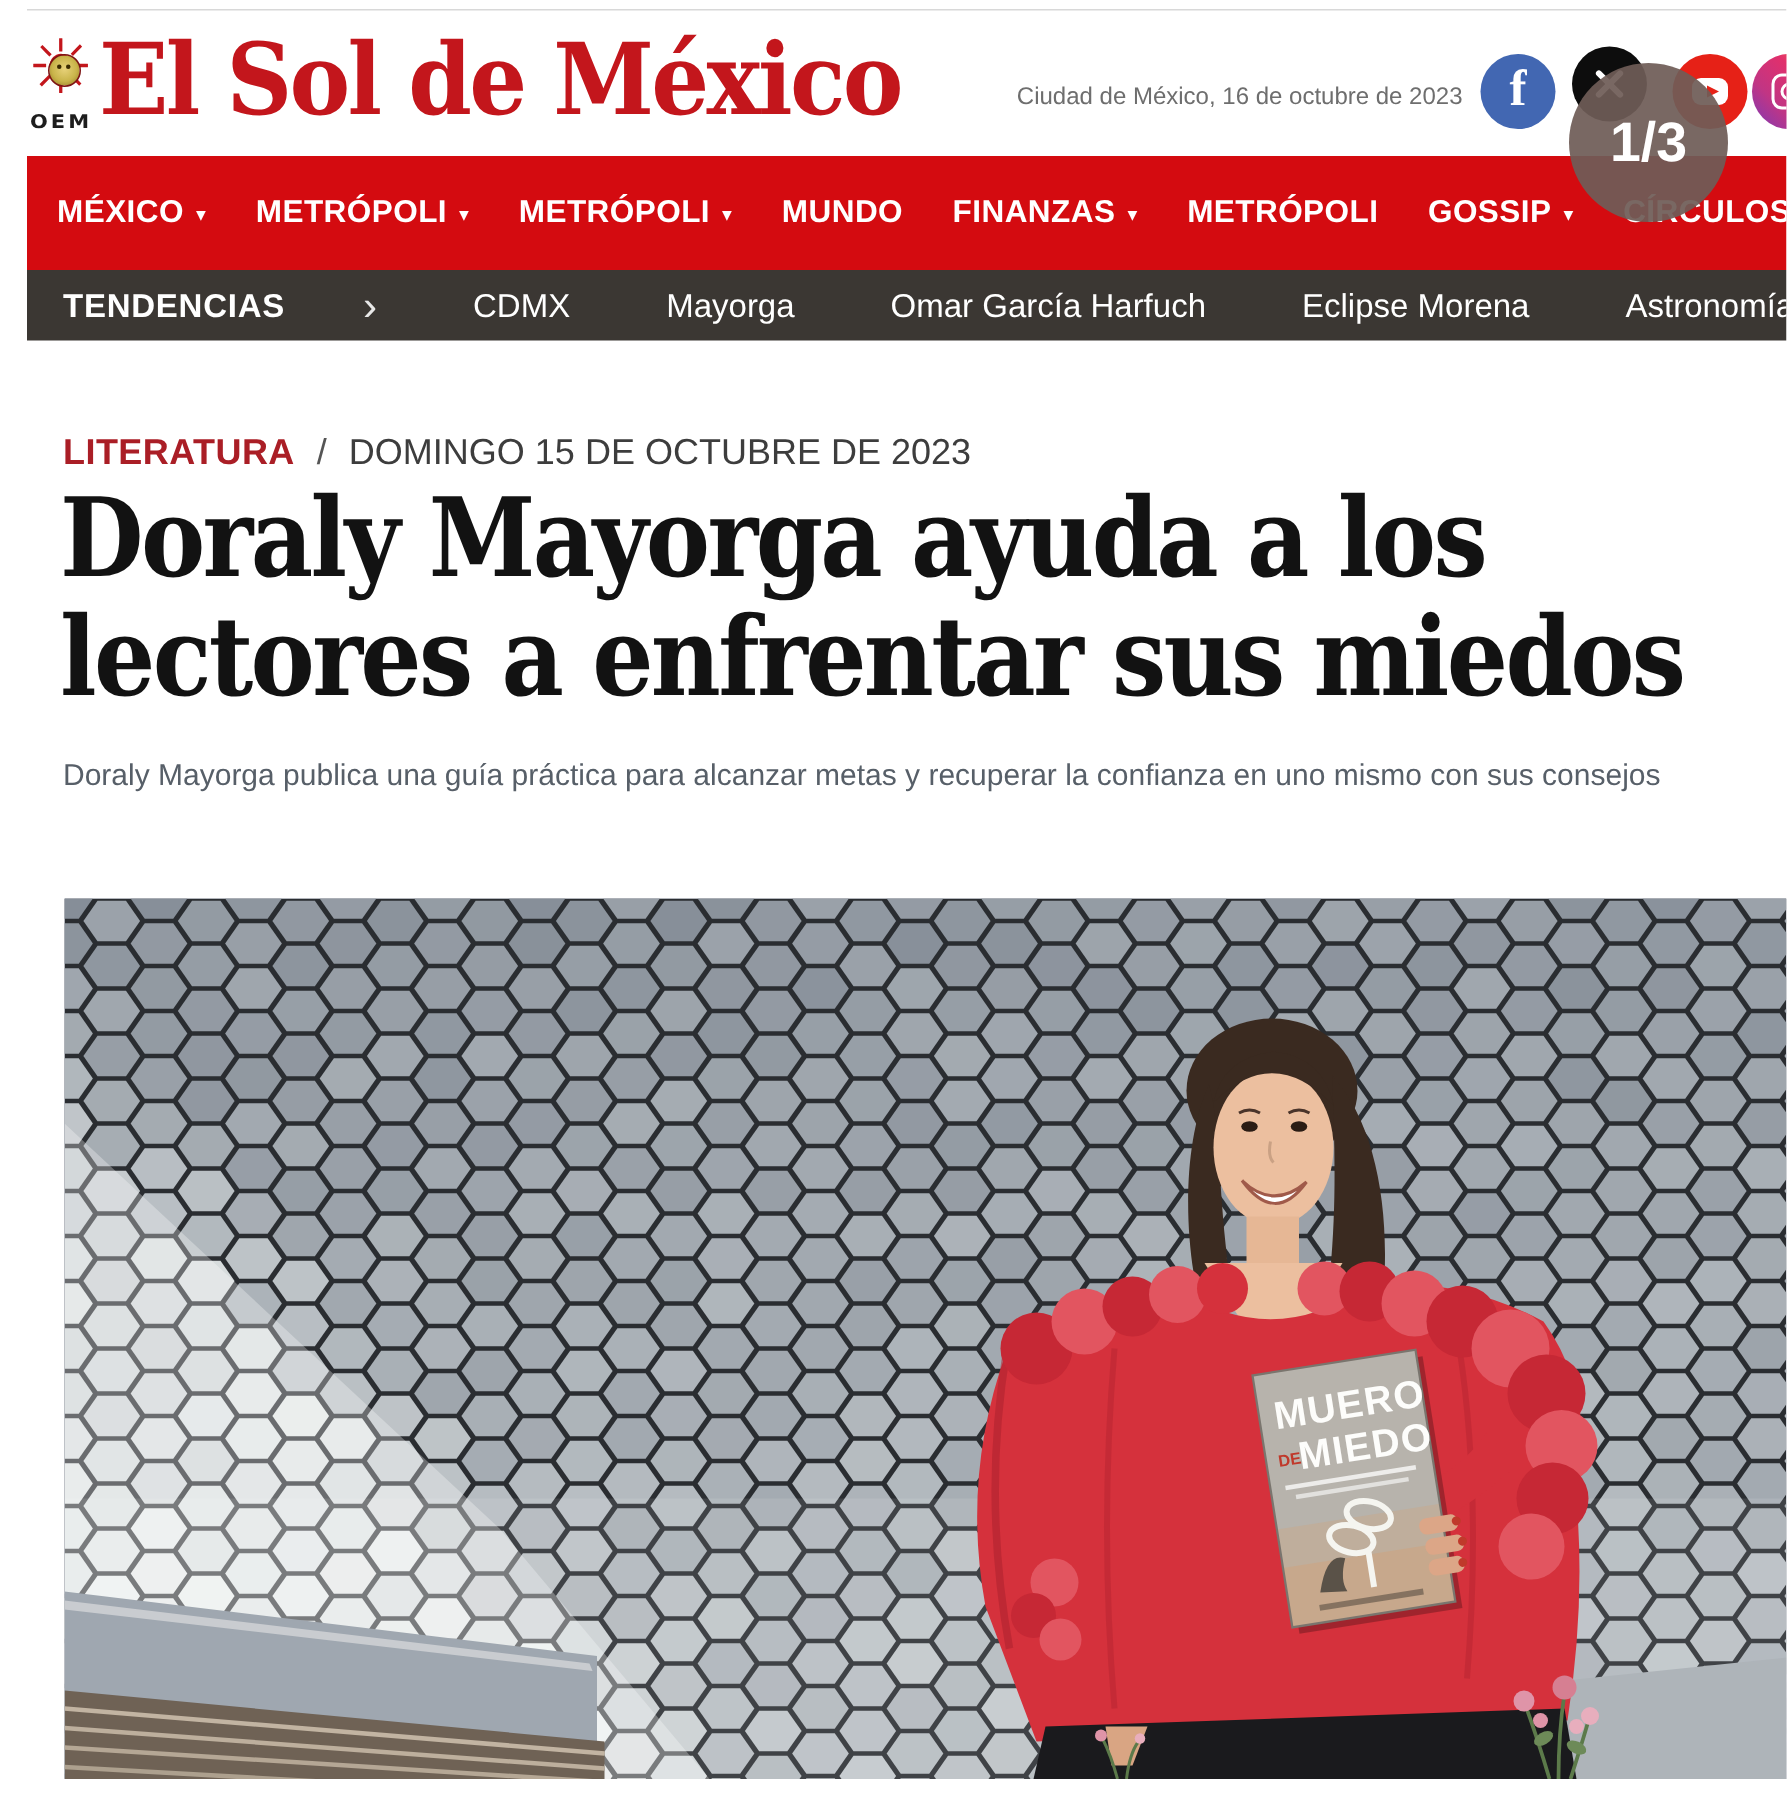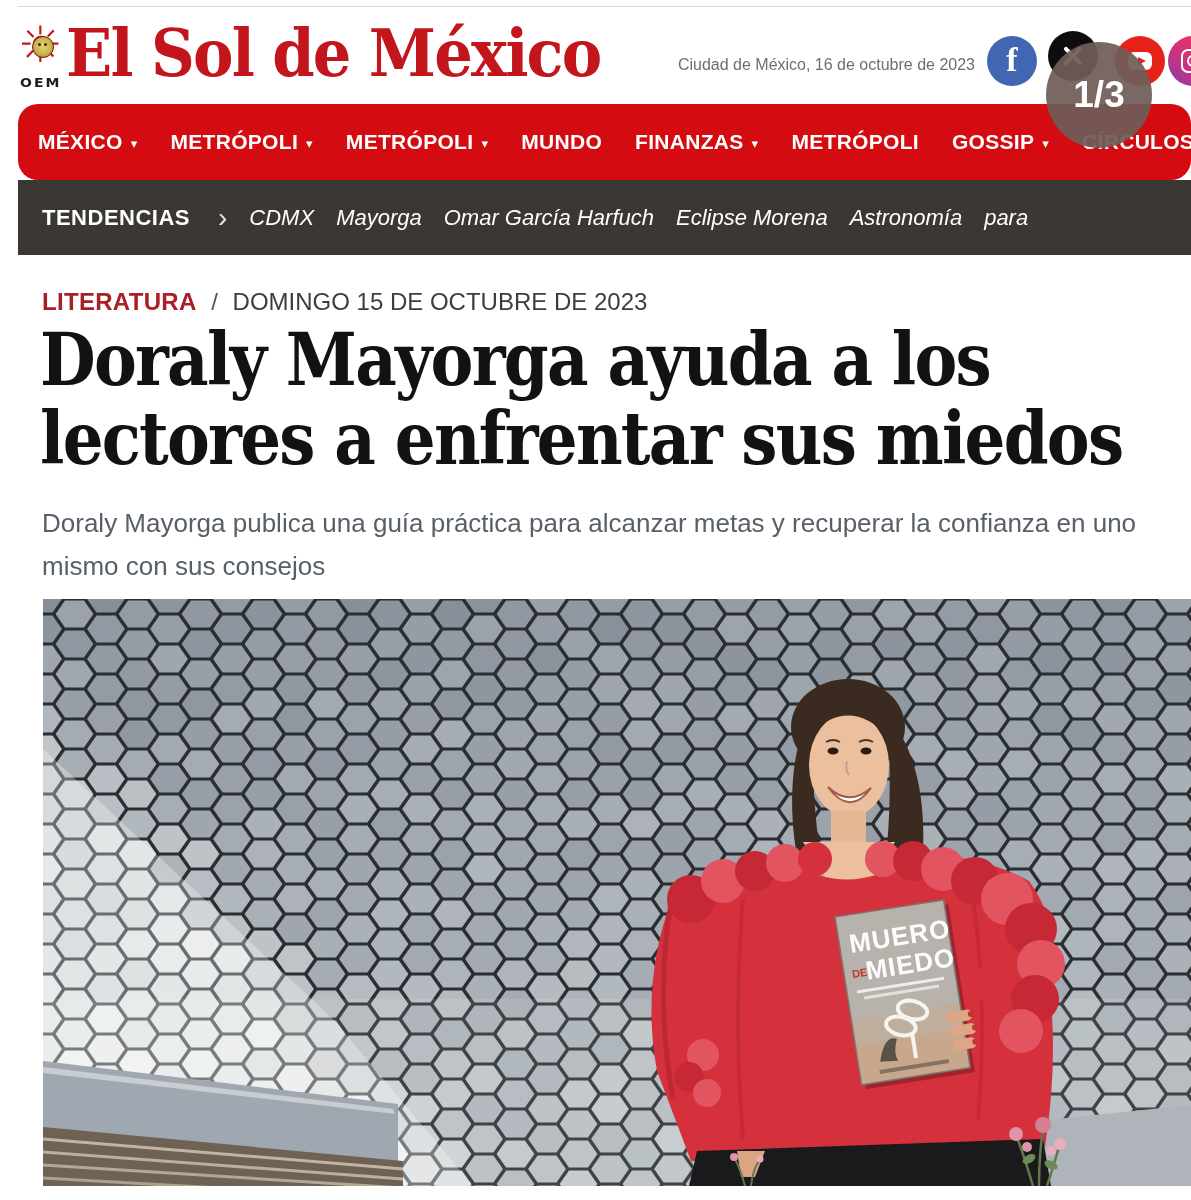--- a/index.html
+++ b/index.html
@@ -32,38 +32,38 @@
   .soc-yt .play{position:absolute;left:23px;top:21px;width:0;height:0;border-left:8px solid #e62117;
     border-top:4px solid transparent;border-bottom:4px solid transparent;}
   .soc-ig{left:1168px;background:linear-gradient(45deg,#7a3ab8,#c13584,#e1306c,#fd8a3c);}
   .soc-ig .cam{position:absolute;left:13px;top:13px;width:20px;height:20px;border:2px solid #fff;border-radius:7px;}
   .soc-ig .lens{position:absolute;left:19px;top:19px;width:8px;height:8px;border:2px solid #fff;border-radius:50%;}
   .badge{position:absolute;left:1046px;top:42px;width:106px;height:106px;border-radius:50%;
     background:rgba(111,93,87,.93);color:#fff;z-index:2;display:flex;align-items:center;justify-content:center;
     font-size:37px;font-weight:700;}
   
   .nav{position:absolute;left:18px;top:104px;width:1173px;height:76px;background:#d40b10;
-    display:flex;align-items:center;padding-left:20px;box-sizing:border-box;border-radius:20px;}
+    display:flex;align-items:center;padding-left:20px;box-sizing:border-box;}
   .nav-item{color:#fff;font-size:21px;font-weight:bold;letter-spacing:.3px;margin-right:33px;white-space:nowrap;
     display:flex;align-items:center;cursor:pointer;}
   .caret{font-family:"DejaVu Sans",sans-serif;font-size:13px;margin-left:8px;margin-top:3px;}
   
-  .trends{position:absolute;left:18px;top:180px;width:1173px;height:75px;background:#3b3733;
-    display:flex;align-items:center;padding-left:24px;box-sizing:border-box;color:#fff;}
+  .trends{position:absolute;left:18px;top:180px;width:1173px;height:47px;background:#3b3733;
+    display:flex;align-items:center;padding-left:24px;box-sizing:border-box;color:#fff;gap:24px;}
   .trends-title{font-size:22px;font-weight:800;letter-spacing:.5px;}
   .trends-chevron{font-size:28px;font-weight:300;margin-left:28px;color:#e8e8e8;}
-  .trend{font-style:italic;font-size:22px;margin-left:22px;white-space:nowrap;cursor:pointer;}
+  .trend{font-size:22px;margin-left:40px;white-space:nowrap;cursor:pointer;}
   
   .crumb{position:absolute;left:42px;top:288px;font-size:24px;white-space:nowrap;}
   .crumb .section{color:#aa1e26;font-weight:600;letter-spacing:.3px;cursor:pointer;}
   .crumb .sep{color:#555;margin:0 8px;}
   .crumb .cdate{color:#3d3d3d;}
   .headline{position:absolute;left:40px;top:320px;font-family:"DejaVu Serif",serif;font-weight:bold;
     color:#121212;font-size:73px;line-height:79px;letter-spacing:-2px;transform:scaleX(.88);transform-origin:left top;white-space:nowrap;}
-  .deck{position:absolute;left:42px;top:502px;width:1125px;font-size:26px;line-height:43px;color:#575f68;}
+  .deck{position:absolute;left:42px;top:502px;width:1125px;font-size:20px;line-height:30px;color:#575f68;}
   
   .photo{position:absolute;left:43px;top:599px;width:1148px;height:587px;overflow:hidden;background:#8f98a2;}
   .photo svg{display:block;}
 </style>
 </head>
 <body>
 
 <div class="hairline"></div>
 
 <div class="sun-logo">

